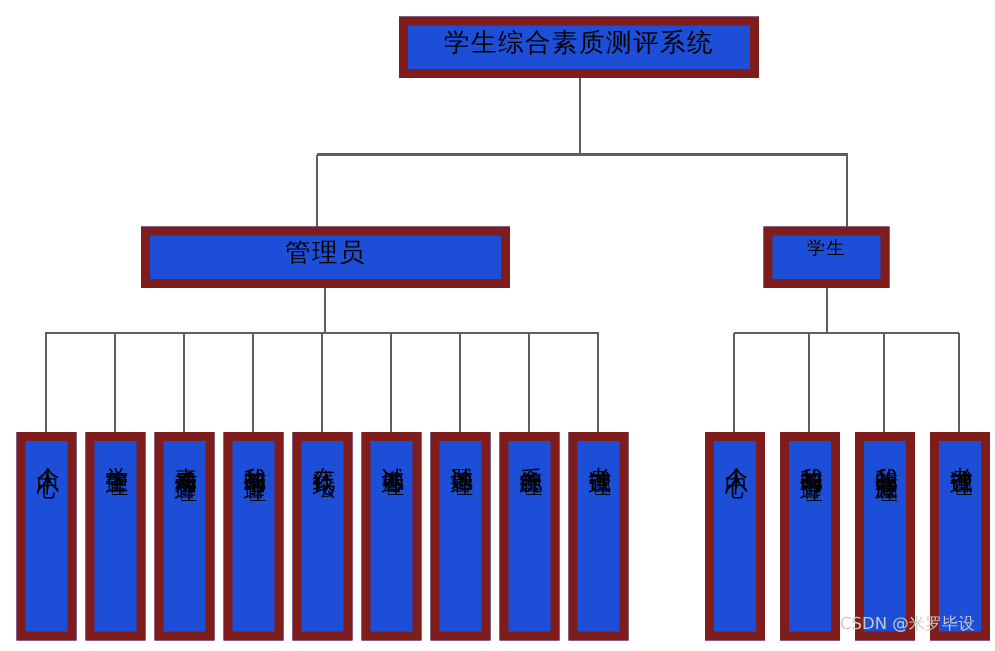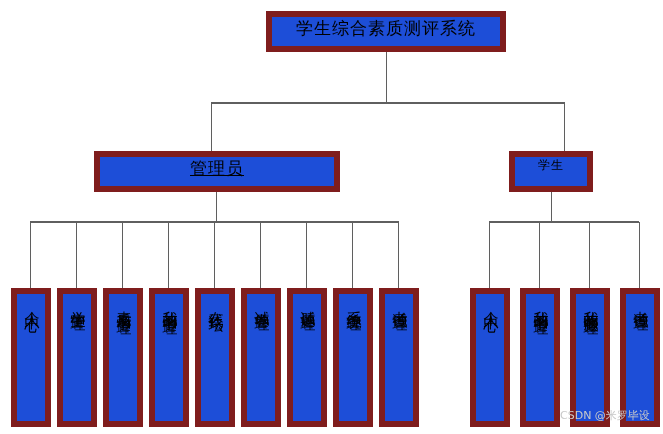--- a/index.html
+++ b/index.html
@@ -45,21 +45,20 @@
     font-size: 17px;
     letter-spacing: 1px;
   }
   .node.branch-admin {
     left: 94px;
     top: 151px;
     width: 246px;
     height: 41px;
     font-size: 17px;
     letter-spacing: 1px;
-    text-decoration: underline;
   }
   .node.branch-student {
     left: 509px;
     top: 151px;
     width: 84px;
     height: 41px;
     font-size: 12px;
     letter-spacing: 1px;
   }
   .node.leaf {

